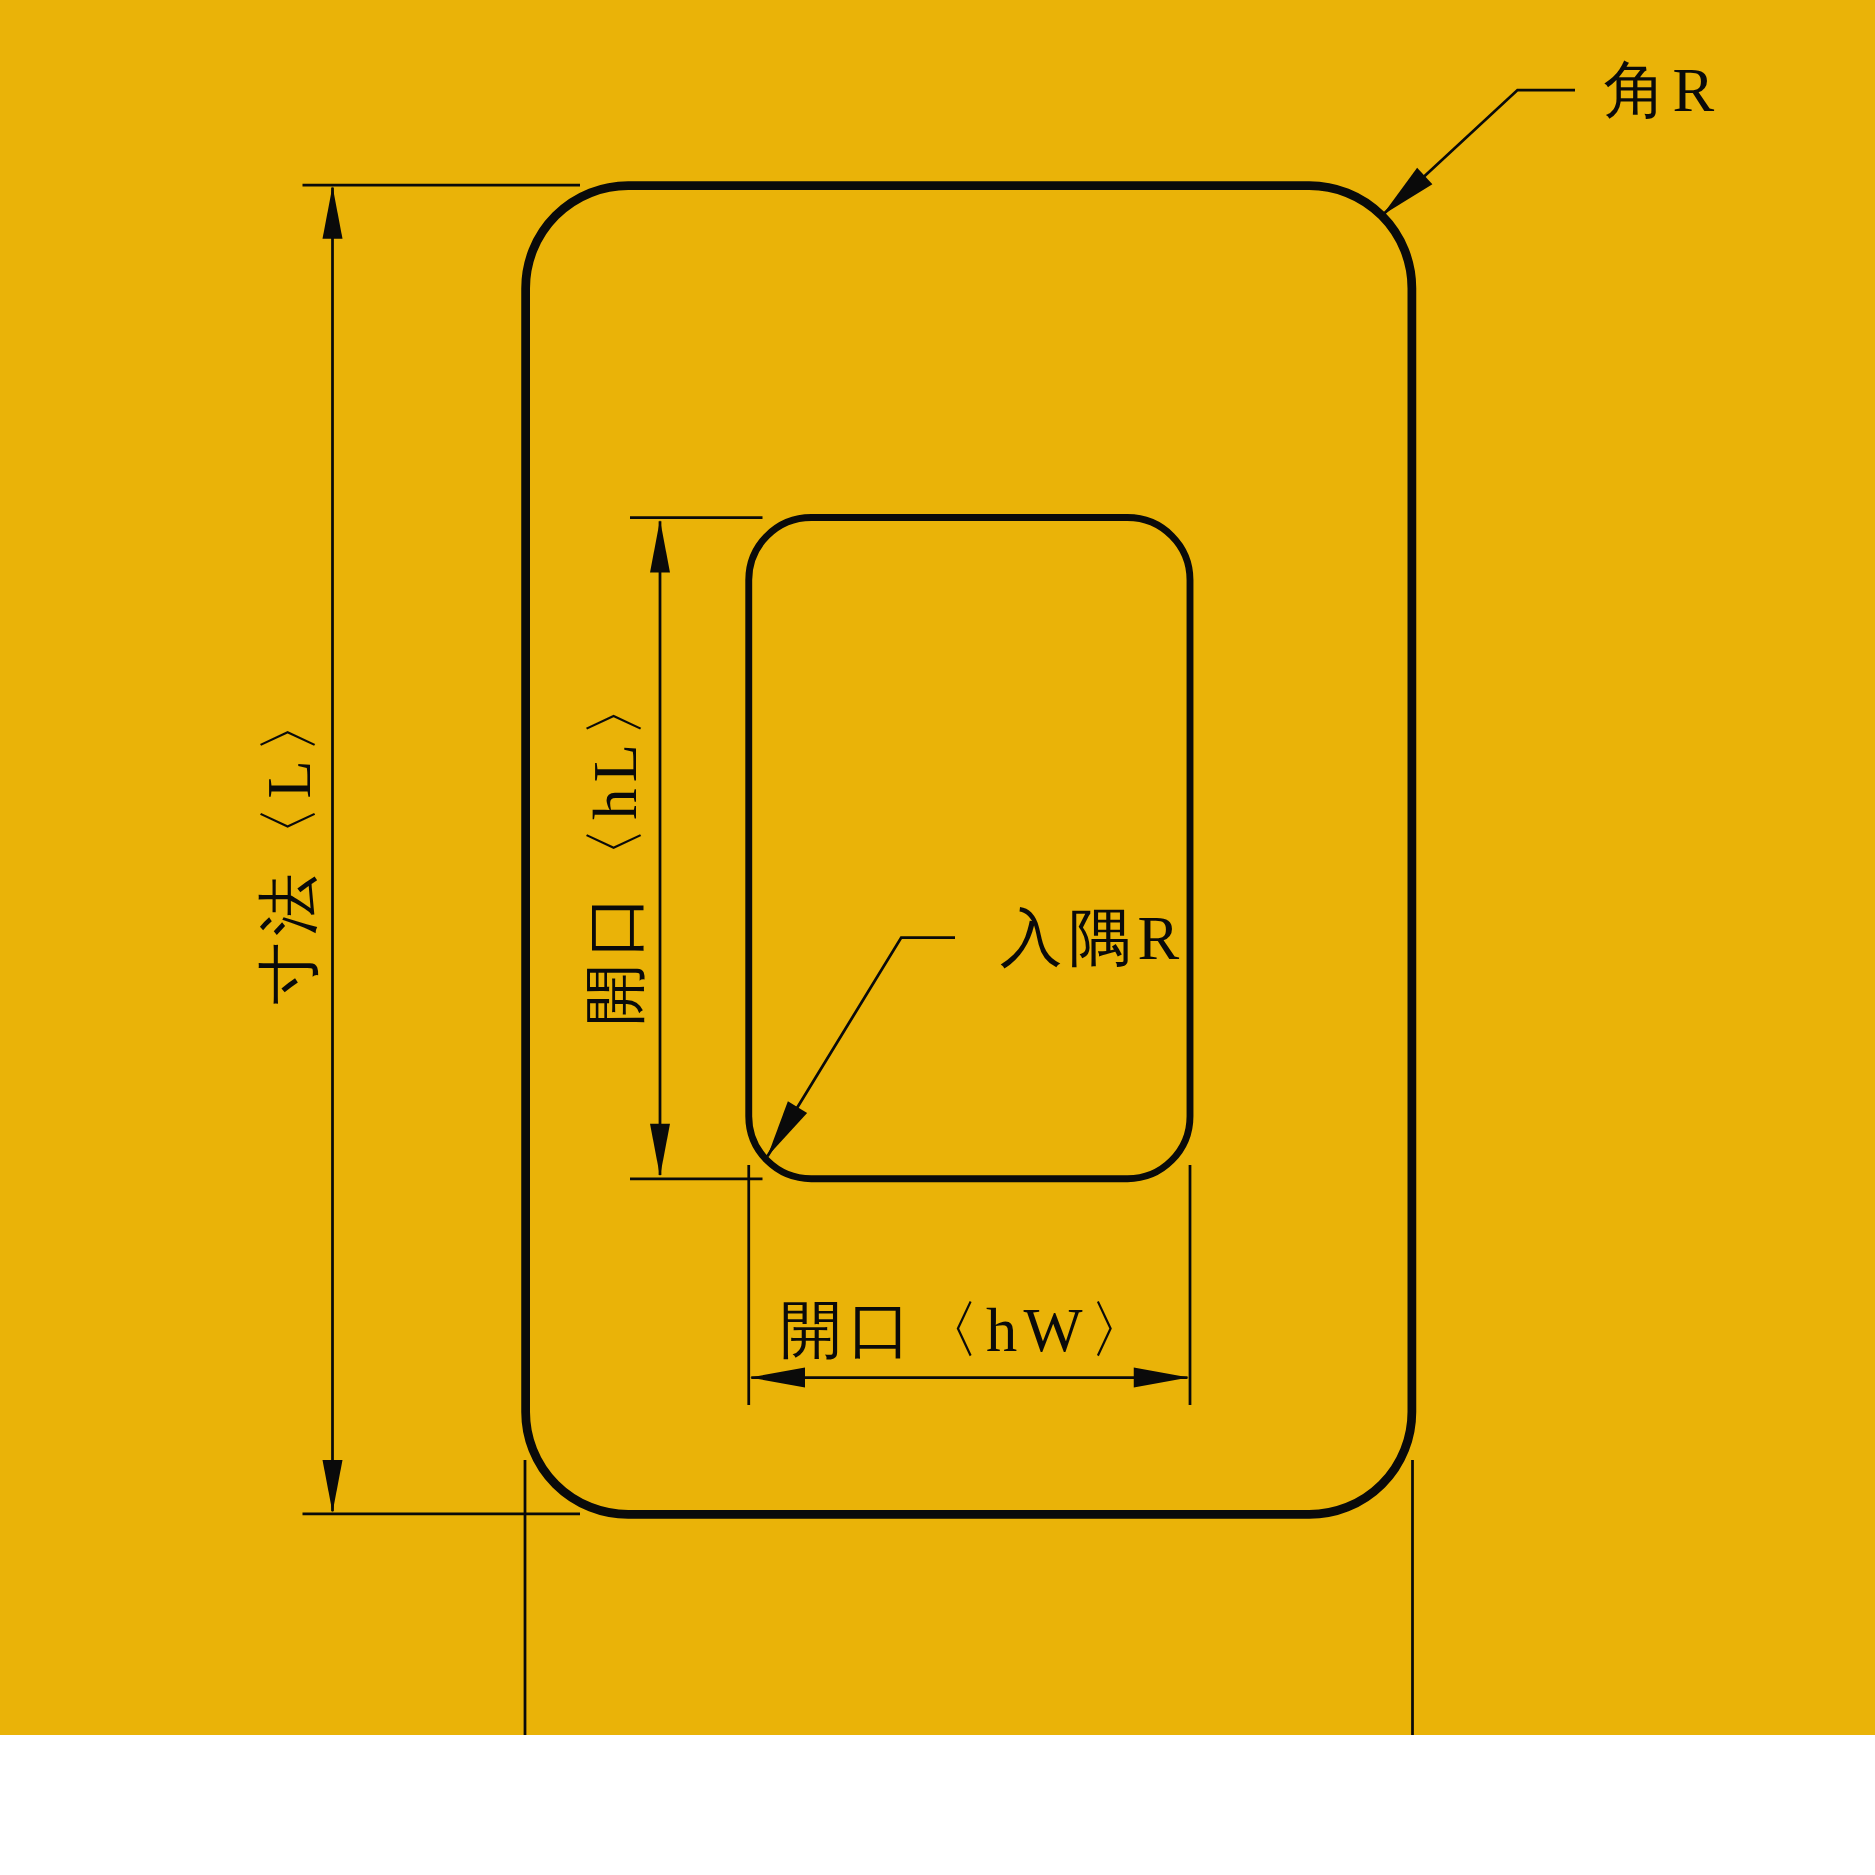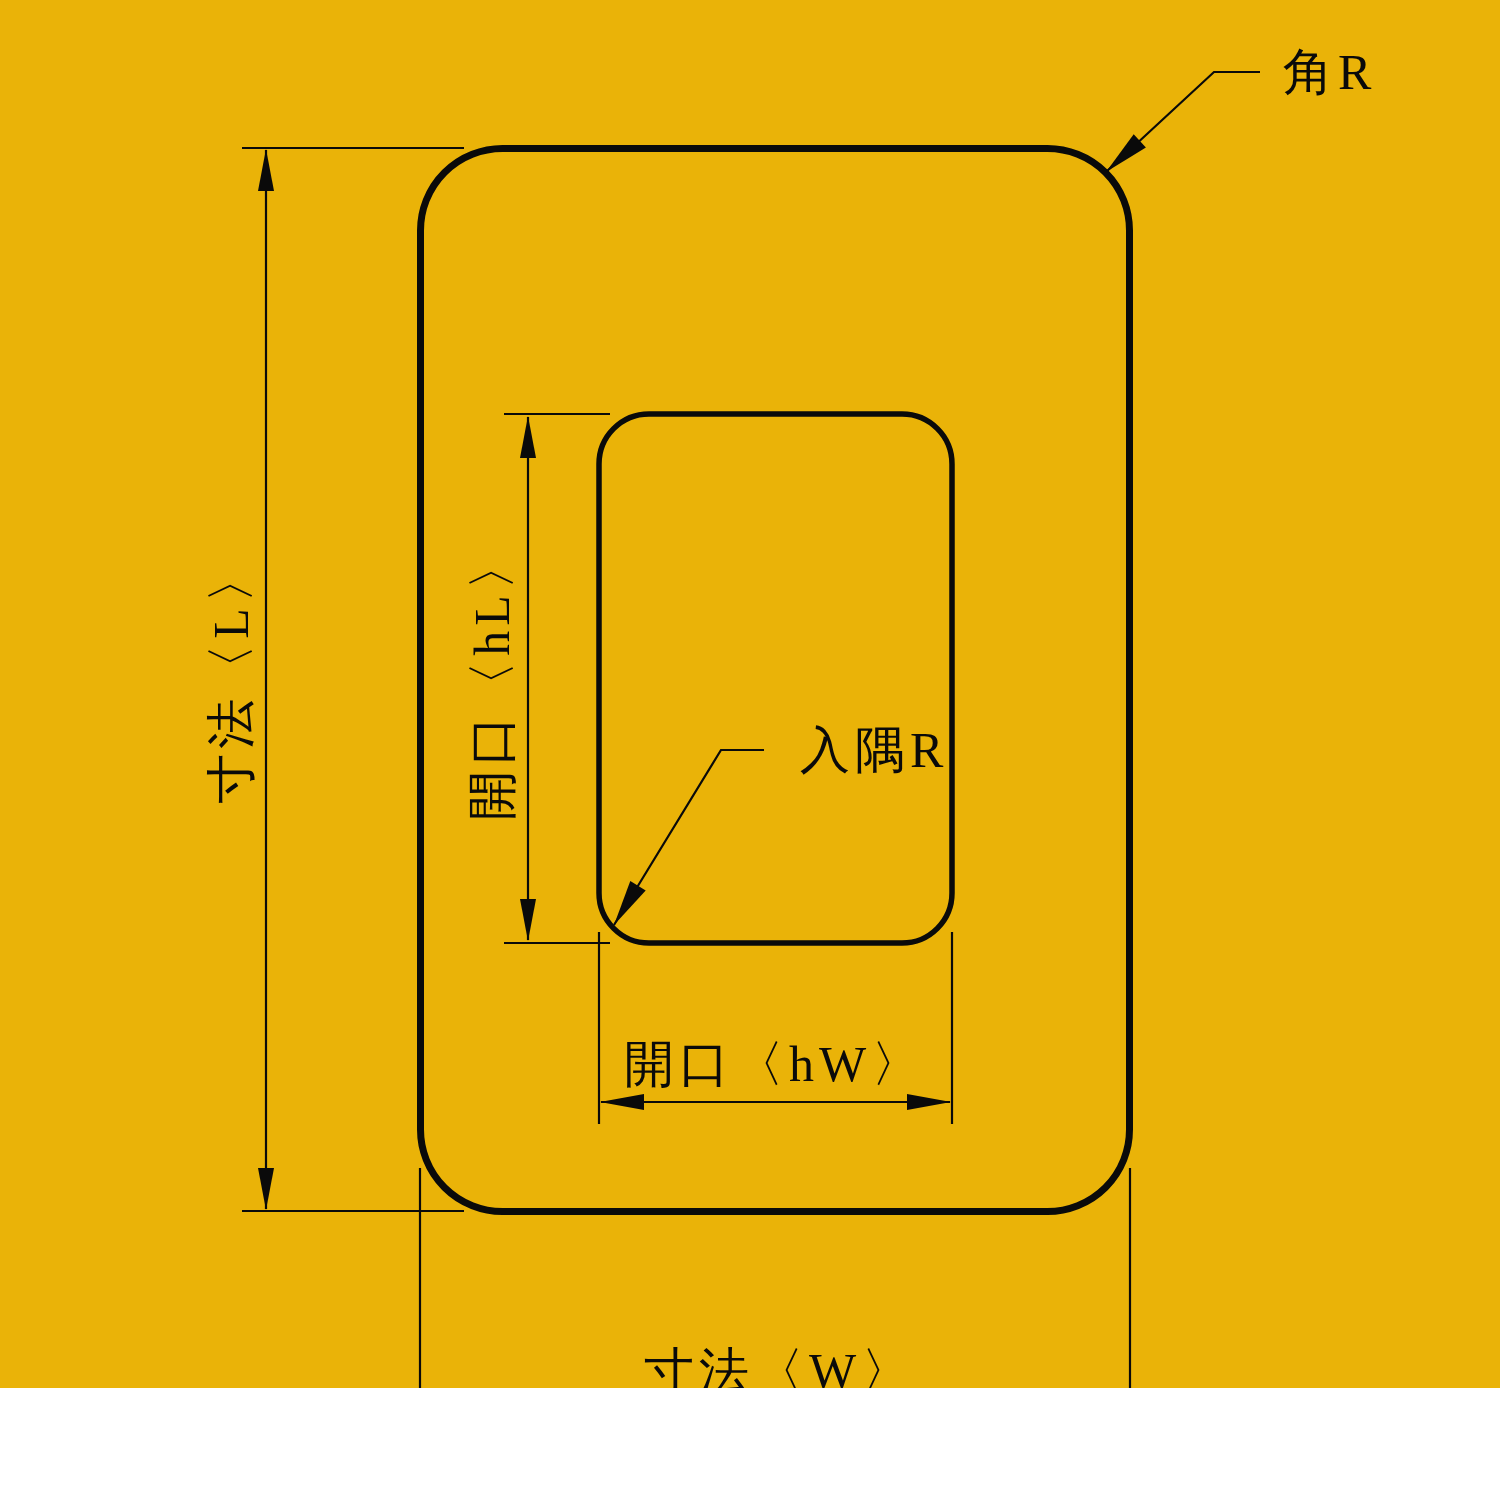--- a/index.html
+++ b/index.html
@@ -90,15 +90,14 @@
   <div class="label h-left pos-corner-r">角R</div>
 
   <div class="label v-center pos-dim-l">寸法〈L〉</div>
 
   <div class="label v-center pos-opening-hl">開口〈hL〉</div>
 
   <div class="label h-left pos-inner-corner-r">入隅R</div>
 
   <div class="label h-center pos-opening-hw">開口〈hW〉</div>
 
-  <div class="label h-center pos-dim-w">寸法〈W〉</div>
 
 </div>
 
 </body></html>

